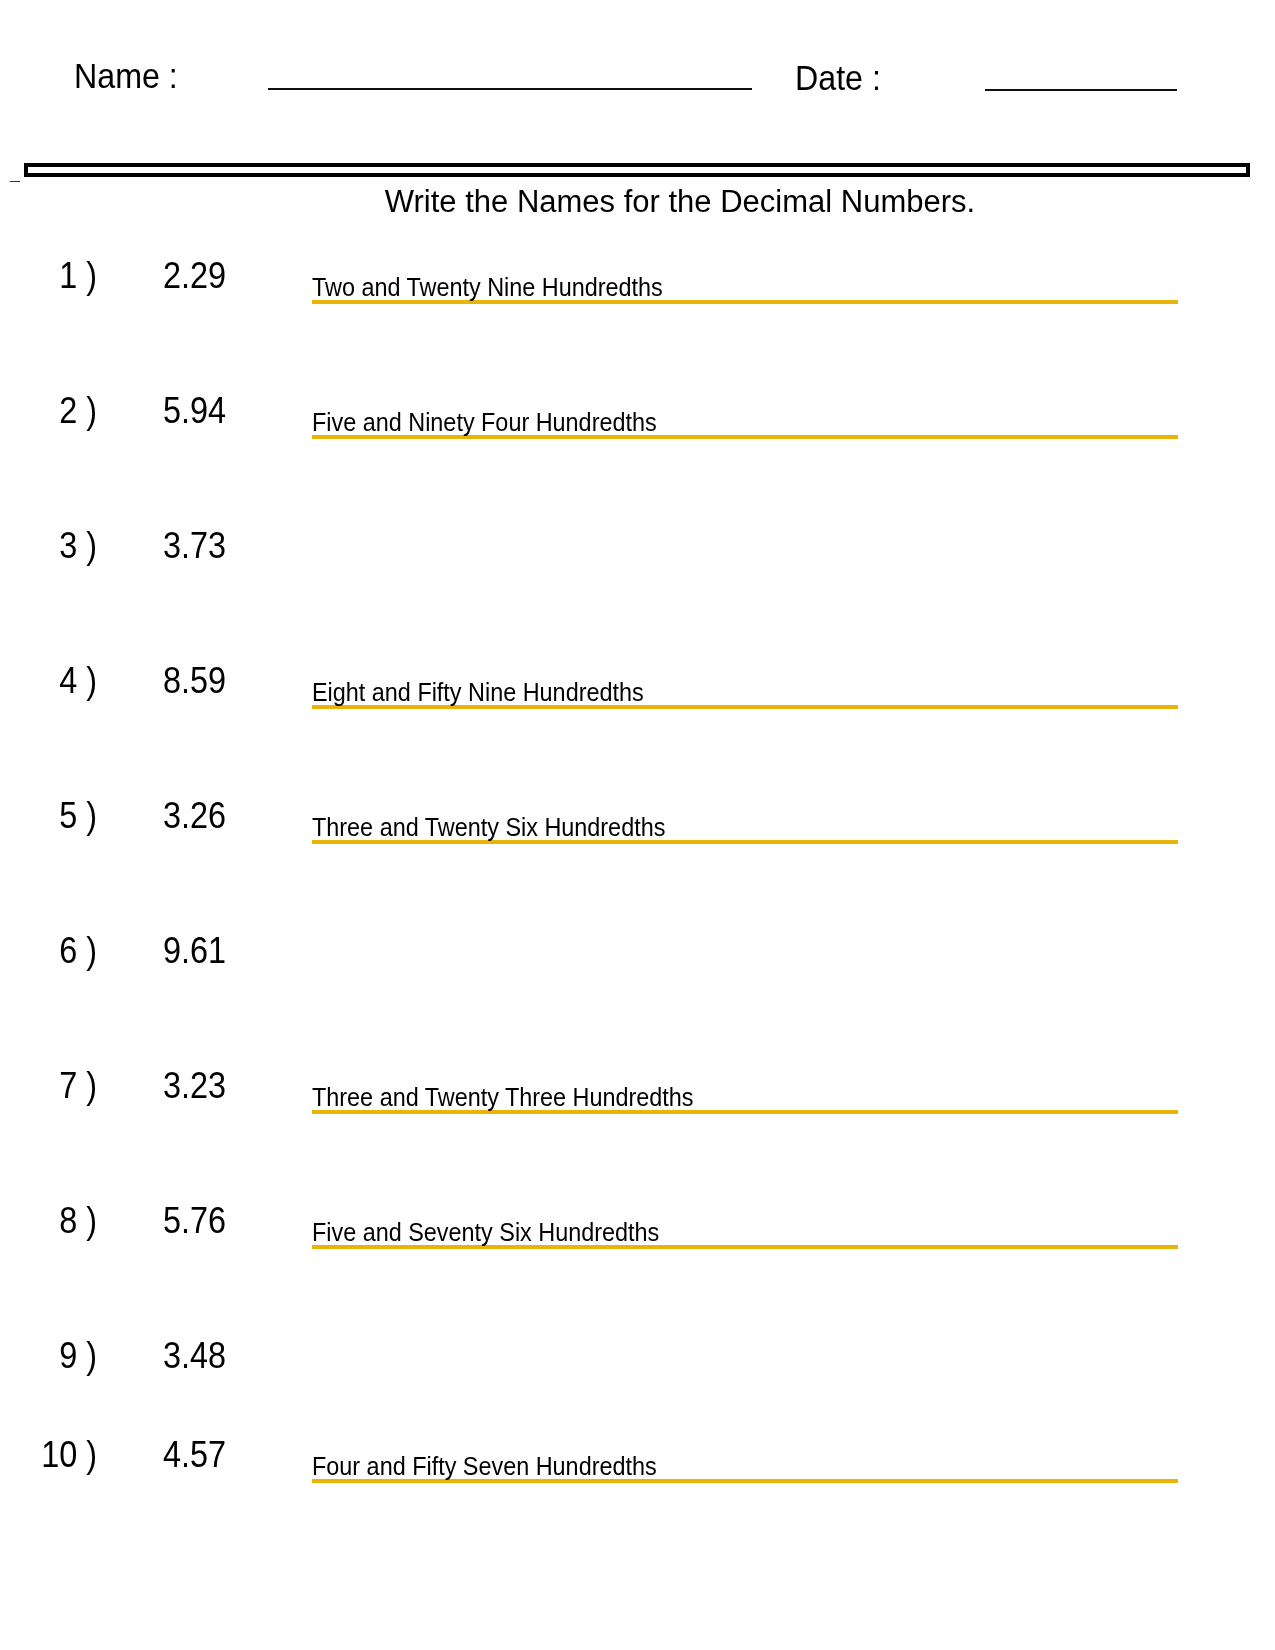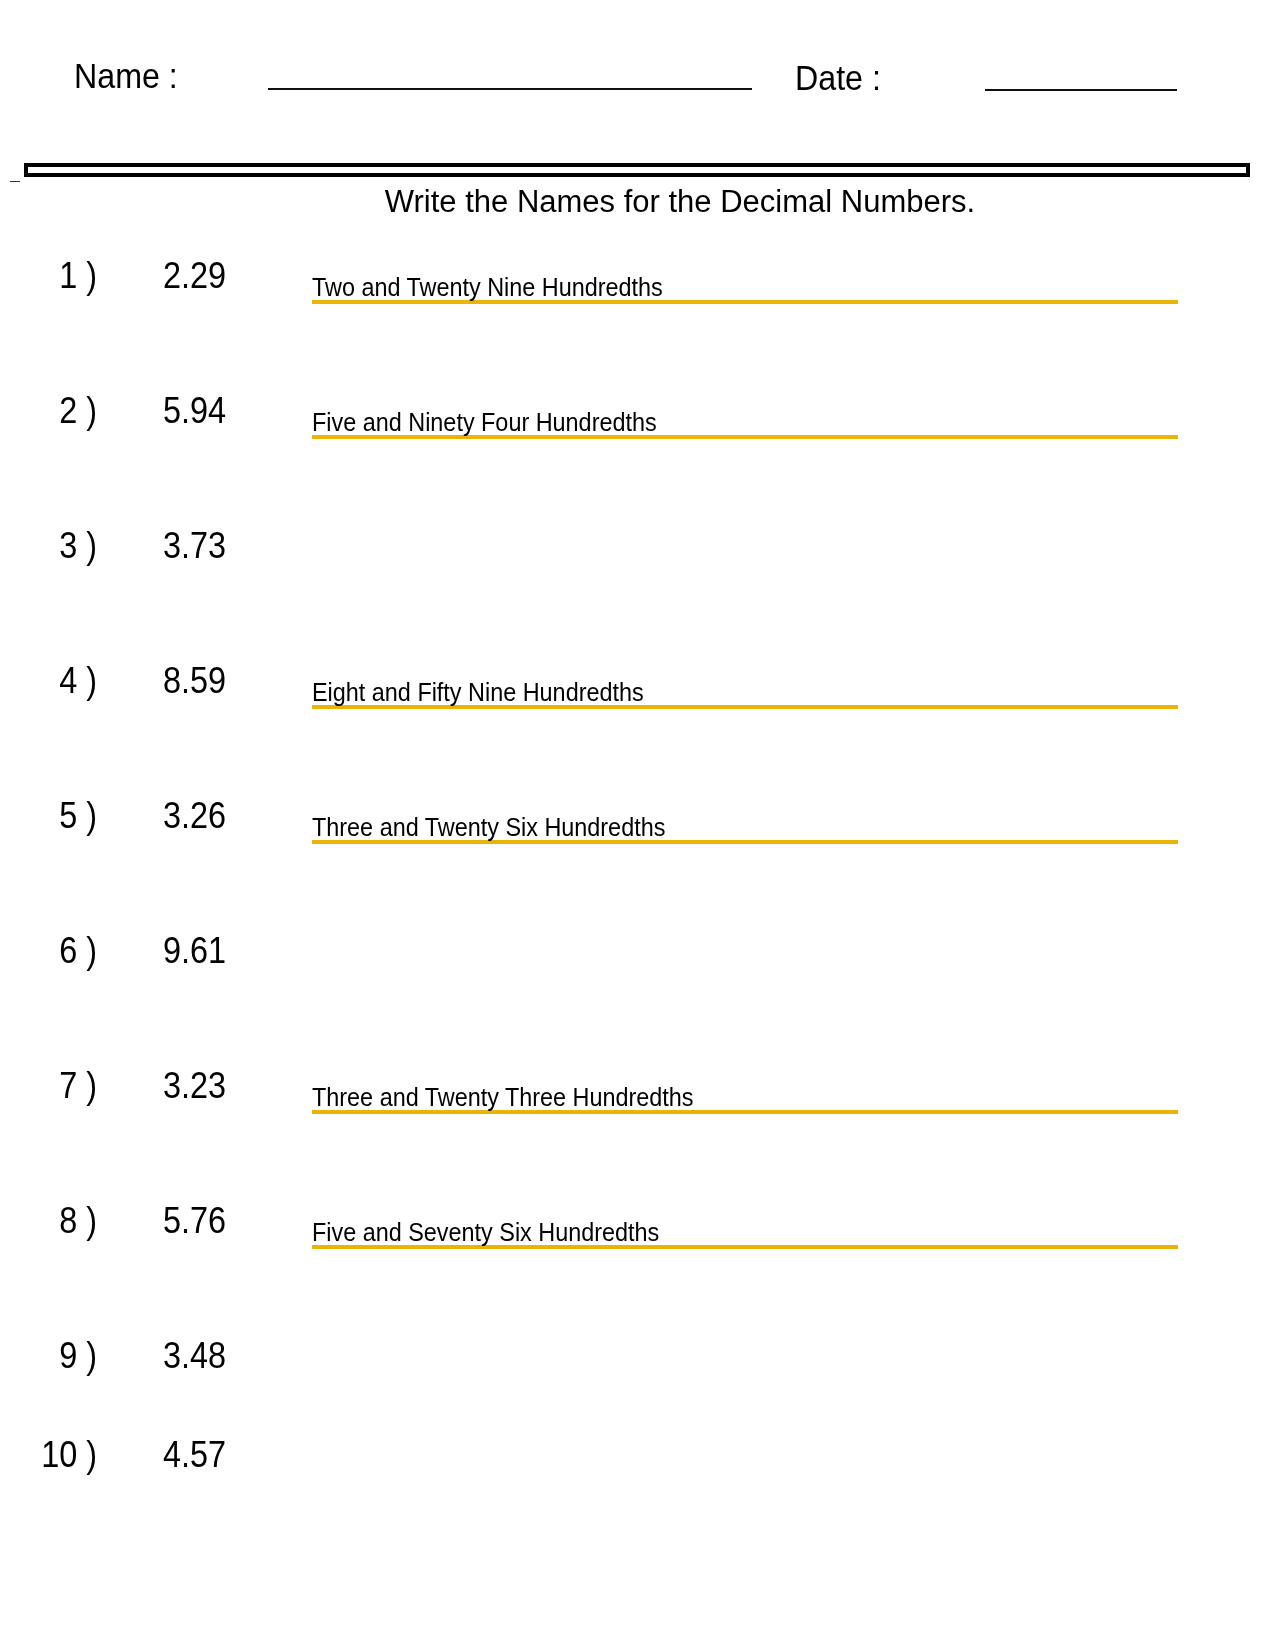--- a/index.html
+++ b/index.html
@@ -102,14 +102,17 @@
         <span class="answer">Five and Seventy Six Hundredths</span>
       </div>
   </div>
   <div class="row" style="top:1338px;">
     <span class="qnum">9 )</span>
     <span class="qdec">3.48</span>
   </div>
   <div class="row" style="top:1437px;">
     <span class="qnum">10 )</span>
     <span class="qdec">4.57</span>
+    <div class="answer-wrap">
+        <span class="answer">Four and Fifty Seven Hundredths</span>
+      </div>
   </div>
 </div>
 
 </body></html>

